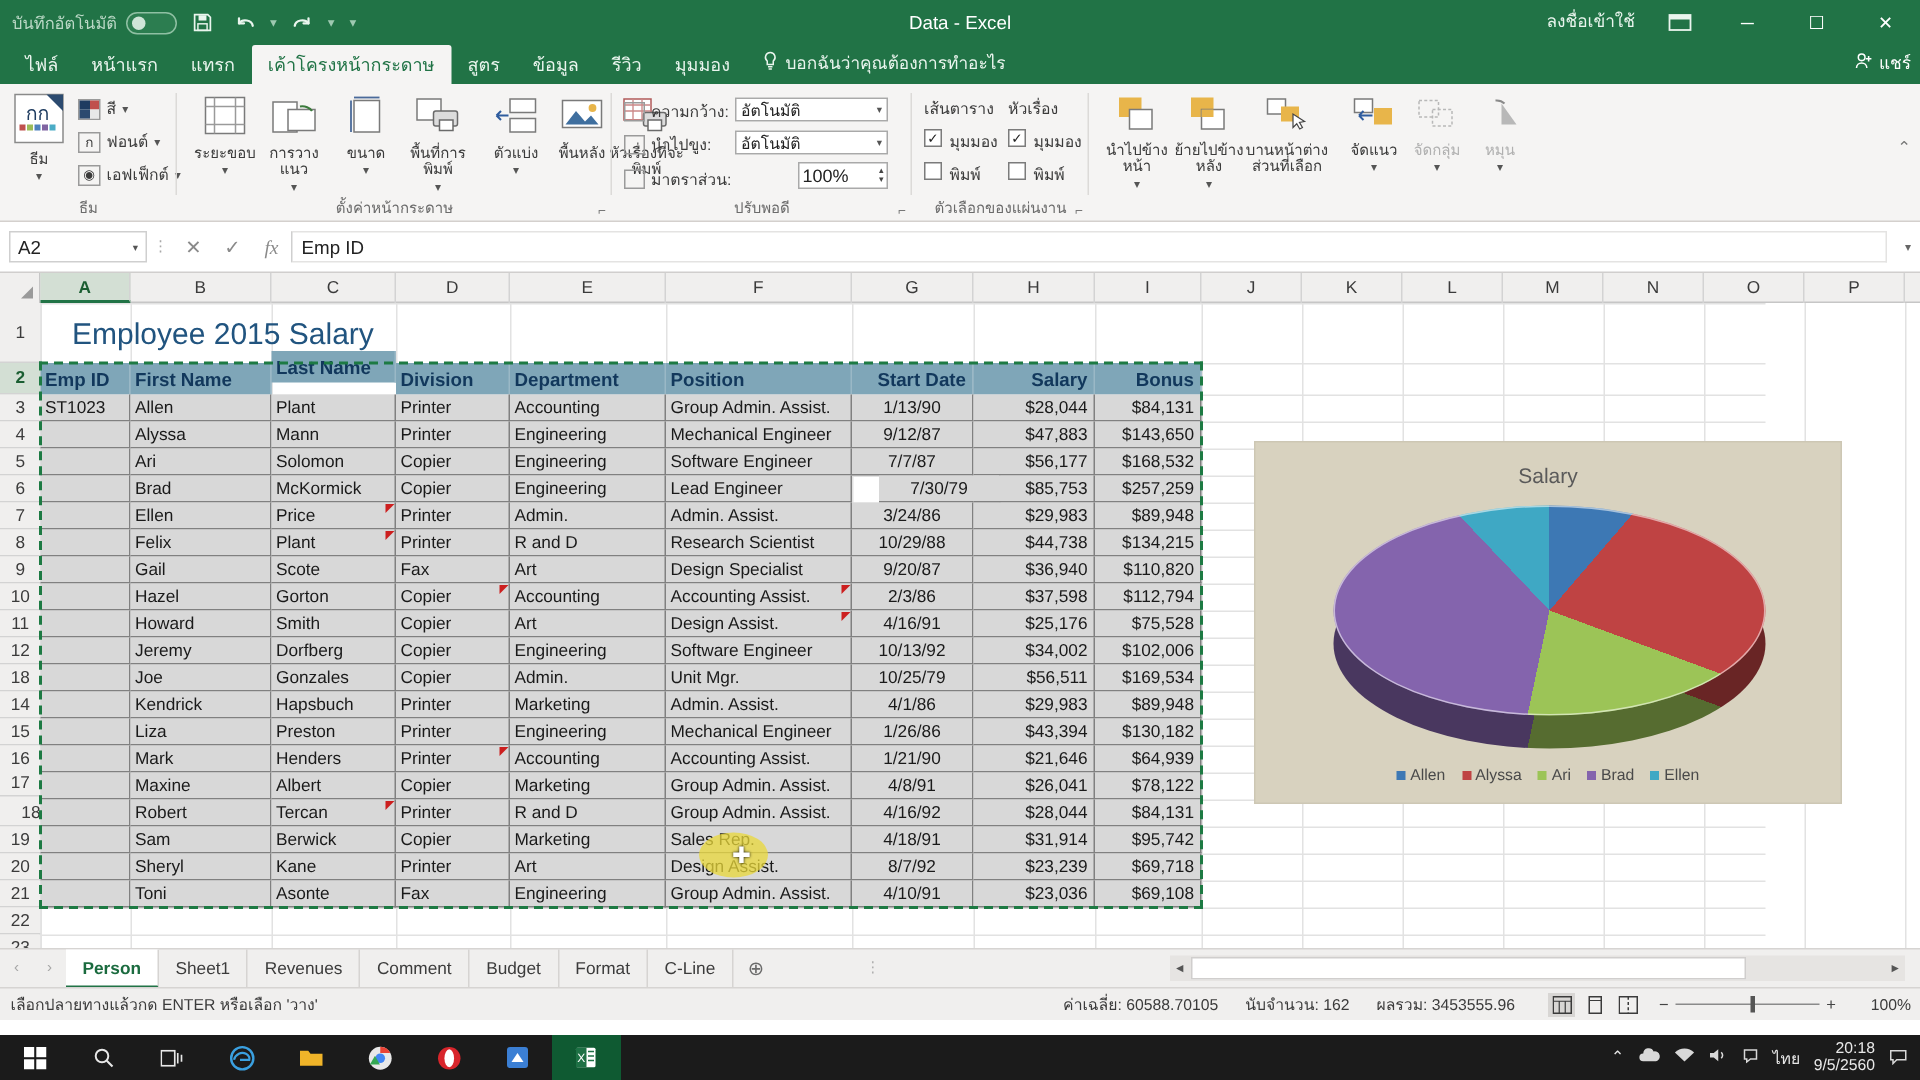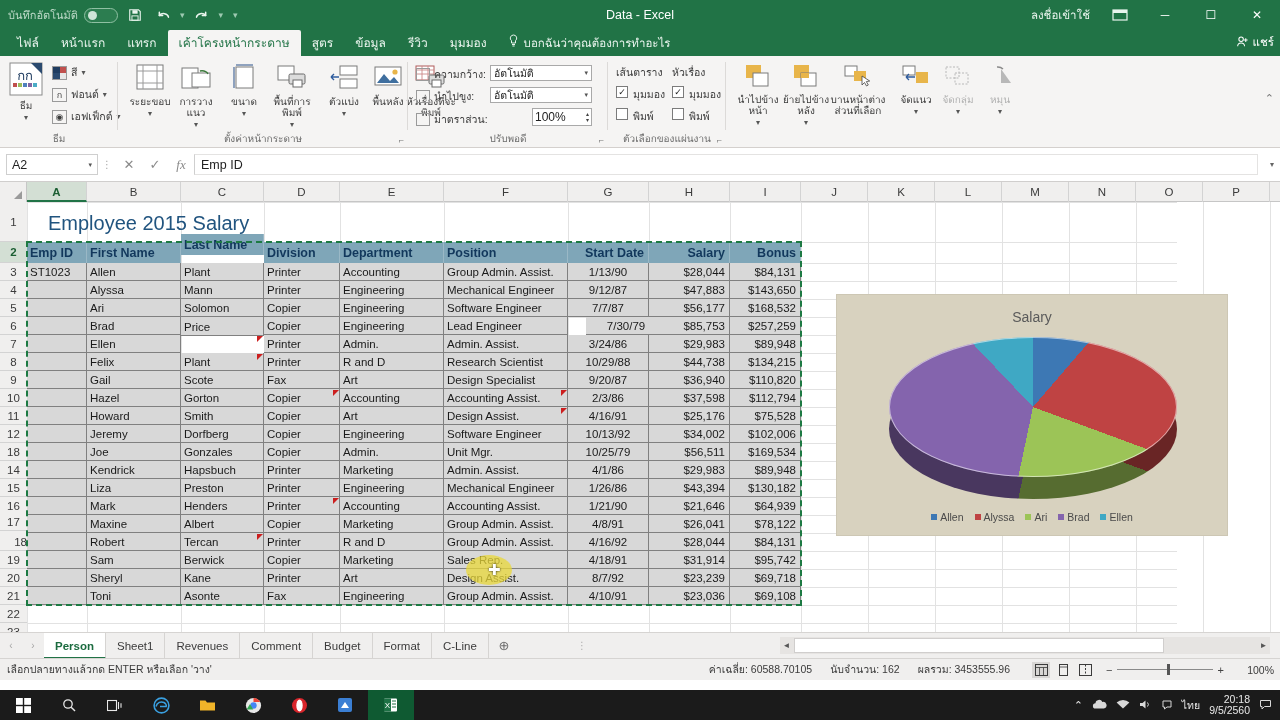--- a/index.html
+++ b/index.html
@@ -674,21 +674,21 @@
         <div class="dcell l" style="left:60px;top:115px;width:94px;height:18px;">Brad</div>
         <div class="dcell l" style="left:154px;top:115px;width:83px;height:18px;">McKormick</div>
         <div class="dcell l" style="left:237px;top:115px;width:76px;height:18px;">Copier</div>
         <div class="dcell l" style="left:313px;top:115px;width:104px;height:18px;">Engineering</div>
         <div class="dcell l" style="left:417px;top:115px;width:124px;height:18px;">Lead Engineer</div>
         <div class="dcell c" style="left:559px;top:115px;width:81px;height:18px;">7/30/79</div>
         <div class="dcell r" style="left:622px;top:115px;width:81px;height:18px;">$85,753</div>
         <div class="dcell r" style="left:703px;top:115px;width:71px;height:18px;">$257,259</div>
         <div class="dcell l" style="left:0px;top:133px;width:60px;height:18px;"></div>
         <div class="dcell l" style="left:60px;top:133px;width:94px;height:18px;">Ellen</div>
-        <div class="dcell l" style="left:154px;top:116px;width:83px;height:18px;">Price</div>
+        <div class="dcell l" style="left:154px;top:133px;width:83px;height:18px;">Price</div>
         <div class="dcell l" style="left:237px;top:133px;width:76px;height:18px;">Printer</div>
         <div class="dcell l" style="left:313px;top:133px;width:104px;height:18px;">Admin.</div>
         <div class="dcell l" style="left:417px;top:133px;width:124px;height:18px;">Admin. Assist.</div>
         <div class="dcell c" style="left:541px;top:133px;width:81px;height:18px;">3/24/86</div>
         <div class="dcell r" style="left:622px;top:133px;width:81px;height:18px;">$29,983</div>
         <div class="dcell r" style="left:703px;top:133px;width:71px;height:18px;">$89,948</div>
         <div class="dcell l" style="left:0px;top:151px;width:60px;height:18px;"></div>
         <div class="dcell l" style="left:60px;top:151px;width:94px;height:18px;">Felix</div>
         <div class="dcell l" style="left:154px;top:151px;width:83px;height:18px;">Plant</div>
         <div class="dcell l" style="left:237px;top:151px;width:76px;height:18px;">Printer</div>

